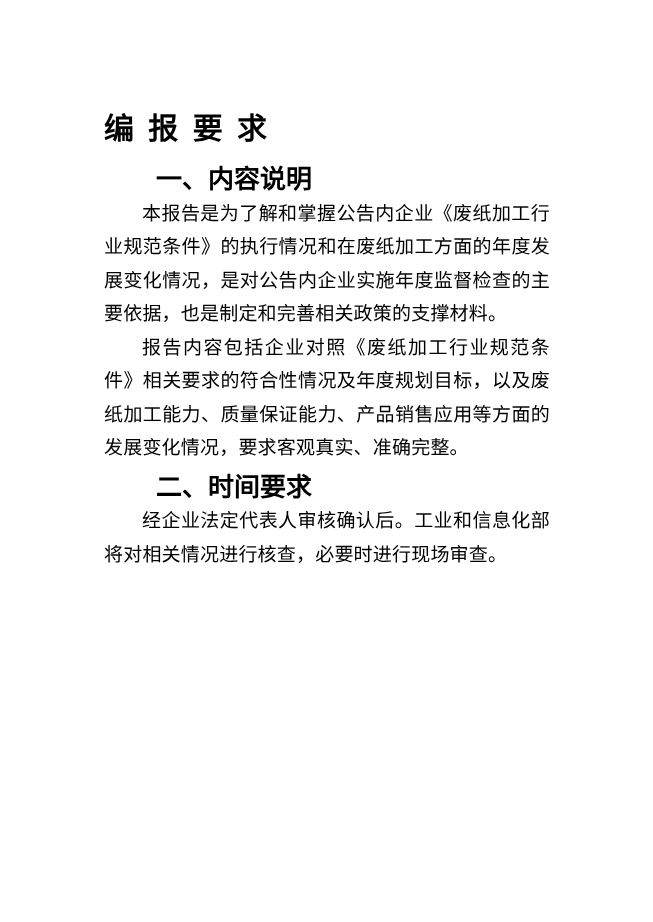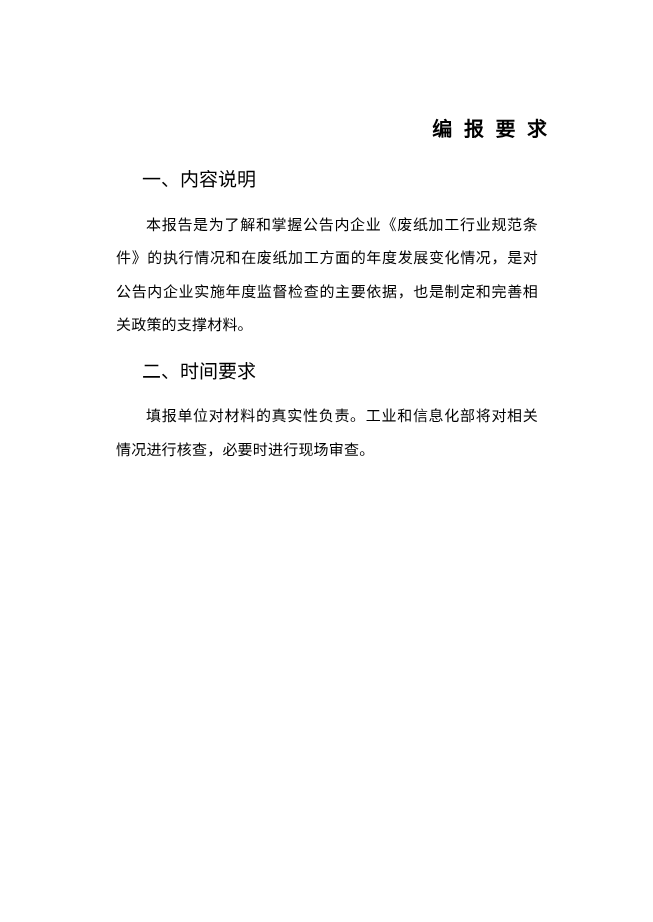--- a/index.html
+++ b/index.html
@@ -14,50 +14,51 @@
     background: #ffffff;
     box-sizing: border-box;
     padding: 112px 103px 0 104px;
     color: #000000;
     font-family: "Liberation Serif", "DejaVu Serif", serif;
     overflow: hidden;
   }
   .doc-title {
     margin: 0 0 17px 0;
     font-family: "Liberation Sans", "DejaVu Sans", sans-serif;
-    font-size: 20px;
+    font-size: 30px;
     line-height: 34px;
     font-weight: bold;
-    text-align: right;
+    text-align: left;
     letter-spacing: 3px;
   }
   .section-heading {
     margin: 6px 0 0 0;
     font-family: "Liberation Sans", "DejaVu Sans", sans-serif;
-    font-size: 19px;
+    font-size: 26px;
     line-height: 33.5px;
-    font-weight: normal;
+    font-weight: bold;
     text-indent: 2em;
   }
   .body-para {
-    margin: 12px;
-    font-size: 15px;
+    margin: 0;
+    font-size: 19px;
     line-height: 33.5px;
     text-align: justify;
     text-indent: 2em;
     letter-spacing: 0.2px;
   }
 </style>
 </head>
 <body>
 
 <div class="page">
 
   <h1 class="doc-title">编 报 要 求</h1>
 
   <h2 class="section-heading">一、内容说明</h2>
   <p class="body-para">本报告是为了解和掌握公告内企业《废纸加工行业规范条件》的执行情况和在废纸加工方面的年度发展变化情况，是对公告内企业实施年度监督检查的主要依据，也是制定和完善相关政策的支撑材料。</p>
+  <p class="body-para">报告内容包括企业对照《废纸加工行业规范条件》相关要求的符合性情况及年度规划目标，以及废纸加工能力、质量保证能力、产品销售应用等方面的发展变化情况，要求客观真实、准确完整。</p>
 
   <h2 class="section-heading">二、时间要求</h2>
 
-  <p class="body-para">填报单位对材料的真实性负责。工业和信息化部将对相关情况进行核查，必要时进行现场审查。</p>
+  <p class="body-para">经企业法定代表人审核确认后。工业和信息化部将对相关情况进行核查，必要时进行现场审查。</p>
 
 </div>
 
 </body></html>

